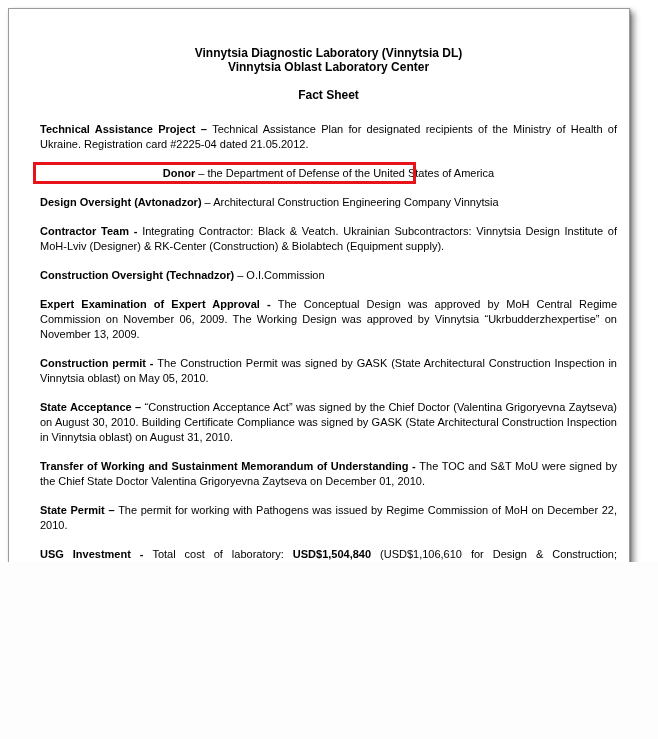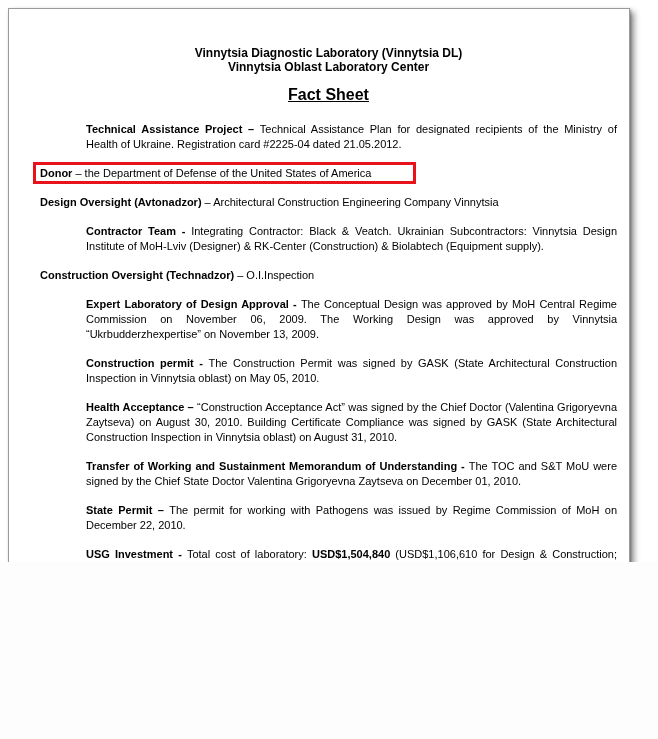--- a/index.html
+++ b/index.html
@@ -28,36 +28,35 @@
   }
   .doc-header div {
     text-align: center;
     font-weight: bold;
     font-size: 12px;
     line-height: 14px;
   }
   .doc-title {
     text-align: center;
     font-weight: bold;
-    font-size: 16px;
+    font-size: 12px;
     line-height: 14px;
     margin: 14px 0 20px 0;
-    text-decoration: underline;
   }
   .doc-body { }
   .para {
     font-size: 11px;
     line-height: 15px;
     margin: 0 0 14px 0;
     text-align: left;
   }
-  .para.justify { text-align: justify; margin-left: 46px; }
+  .para.justify { text-align: justify; }
   .para.extra-gap { margin-top: 10px; }
   .para b { font-weight: bold; }
-  .para.highlight { position: relative; }
+  .para.highlight { position: relative; text-align: center; }
   .highlight-box {
     position: absolute;
     left: -7px; top: -4px;
     width: 377px; height: 16px;
     border: 3px solid #e8121a;
     pointer-events: none;
   }
 </style>
 </head>
 <body>
@@ -67,22 +66,22 @@
     <div class="doc-header">
       <div>Vinnytsia Diagnostic Laboratory (Vinnytsia DL)</div>
       <div>Vinnytsia Oblast Laboratory Center</div>
     </div>
     <div class="doc-title">Fact Sheet</div>
     <div class="doc-body">
         <p class="para justify"><b>Technical Assistance Project – </b><span>Technical Assistance Plan for designated recipients of the Ministry of Health of Ukraine. Registration card #2225-04 dated 21.05.2012.</span></p>
         <p class="para highlight"><span class="highlight-box" style="border-color: rgb(232, 18, 26);"></span><b>Donor</b><span> – the Department of Defense of the United States of America</span></p>
         <p class="para"><b>Design Oversight (Avtonadzor)</b><span> – Architectural Construction Engineering Company Vinnytsia</span></p>
         <p class="para justify"><b>Contractor Team - </b><span>Integrating Contractor: Black &amp; Veatch. Ukrainian Subcontractors: Vinnytsia Design Institute of MoH-Lviv (Designer) &amp; RK-Center (Construction) &amp; Biolabtech (Equipment supply).</span></p>
-        <p class="para"><b>Construction Oversight (Technadzor)</b><span> – O.I.Inspection</span></p>
-        <p class="para justify"><b>Expert Laboratory of Design Approval - </b><span>The Conceptual Design was approved by MoH Central Regime Commission on November 06, 2009. The Working Design was approved by Vinnytsia “Ukrbudderzhexpertise” on November 13, 2009.</span></p>
+        <p class="para"><b>Construction Oversight (Technadzor)</b><span> – O.I.Commission</span></p>
+        <p class="para justify"><b>Expert Examination of Expert Approval - </b><span>The Conceptual Design was approved by MoH Central Regime Commission on November 06, 2009. The Working Design was approved by Vinnytsia “Ukrbudderzhexpertise” on November 13, 2009.</span></p>
         <p class="para justify"><b>Construction permit - </b><span>The Construction Permit was signed by GASK (State Architectural Construction Inspection in Vinnytsia oblast) on May 05, 2010.</span></p>
-        <p class="para justify"><b>Health Acceptance – </b><span>“Construction Acceptance Act” was signed by the Chief Doctor (Valentina Grigoryevna Zaytseva) on August 30, 2010. Building Certificate Compliance was signed by GASK (State Architectural Construction Inspection in Vinnytsia oblast) on August 31, 2010.</span></p>
+        <p class="para justify"><b>State Acceptance – </b><span>“Construction Acceptance Act” was signed by the Chief Doctor (Valentina Grigoryevna Zaytseva) on August 30, 2010. Building Certificate Compliance was signed by GASK (State Architectural Construction Inspection in Vinnytsia oblast) on August 31, 2010.</span></p>
         <p class="para justify"><b>Transfer of Working and Sustainment Memorandum of Understanding - </b><span>The TOC and S&amp;T MoU were signed by the Chief State Doctor Valentina Grigoryevna Zaytseva on December 01, 2010.</span></p>
         <p class="para justify"><b>State Permit – </b><span>The permit for working with Pathogens was issued by Regime Commission of MoH on December 22, 2010.</span></p>
         <p class="para justify extra-gap"><b>USG Investment - </b><span>Total cost of laboratory: </span><b>USD$1,504,840</b><span> (USD$1,106,610 for Design &amp; Construction; USD$398,230 for lab equipment and furniture)</span></p>
       </div>
   </div>
 </div>
 
 </body></html>

